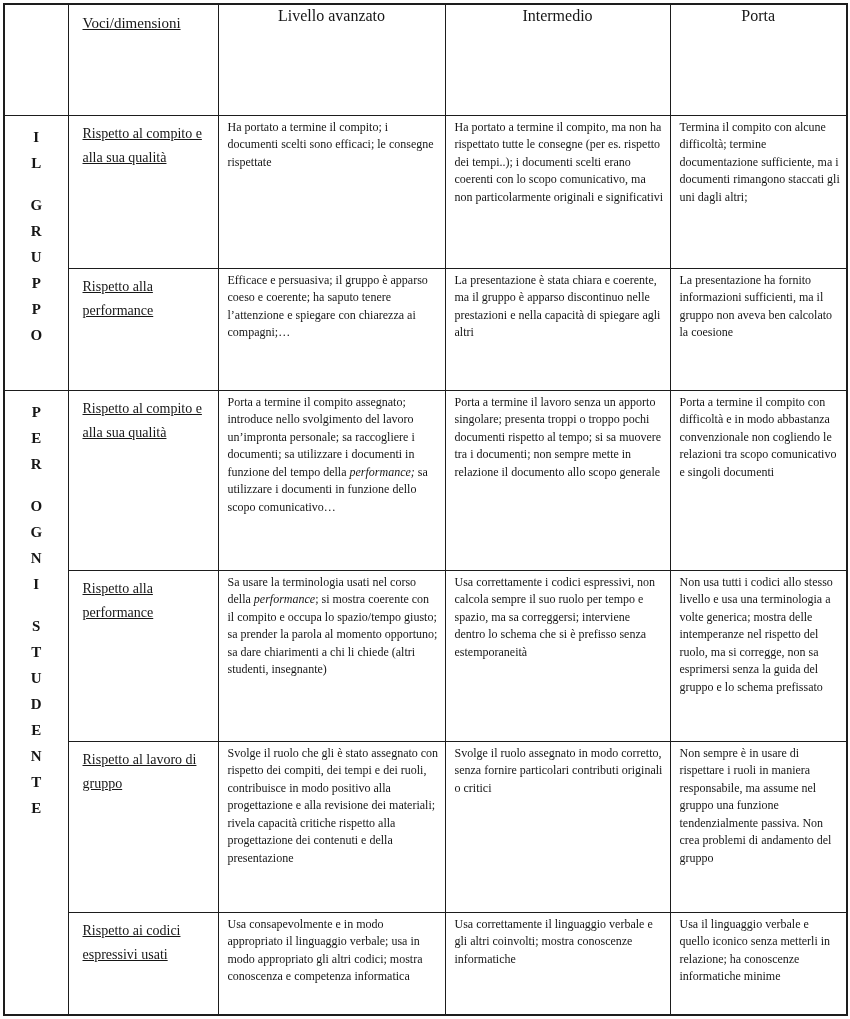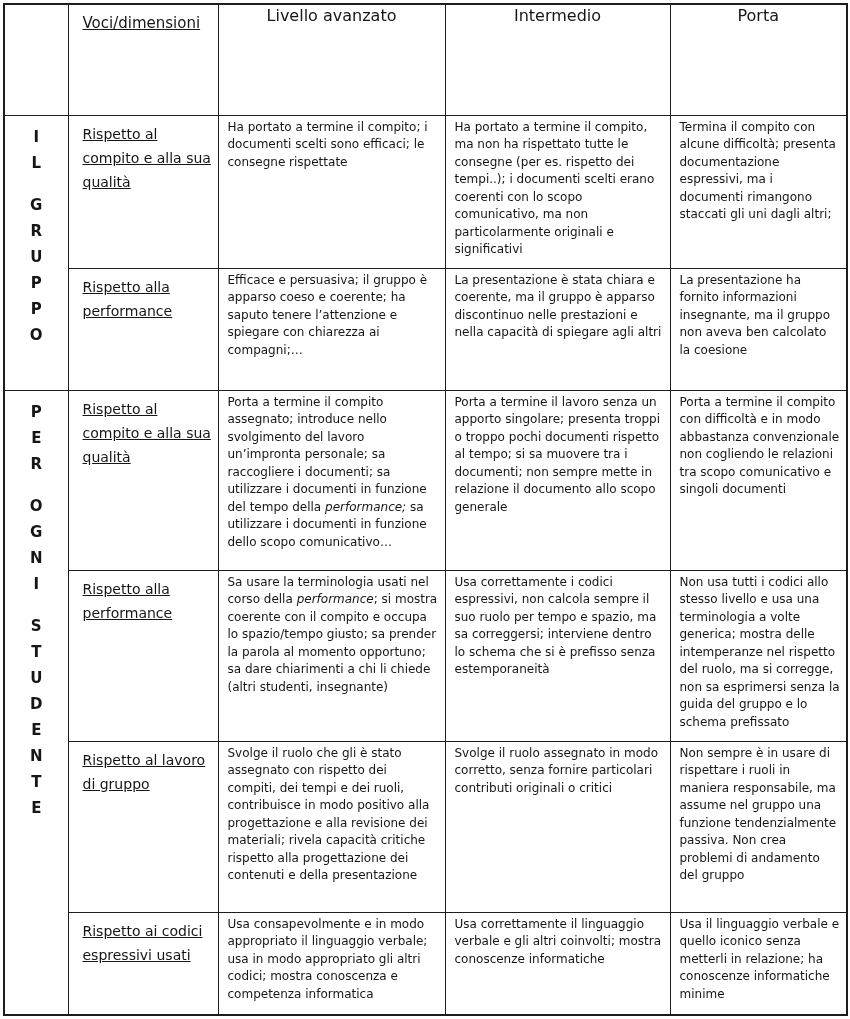--- a/index.html
+++ b/index.html
@@ -9,20 +9,21 @@
     font-family: "DejaVu Sans", "Liberation Sans", sans-serif;
     color: #161616;
   }
   .page {
     width: 850px;
     height: 1019px;
     box-sizing: border-box;
     padding: 3px;
     background: #ffffff;
     overflow: hidden;
+    font-family: Liberation Serif, serif;
   }
   table.rubric {
     border-collapse: collapse;
     table-layout: fixed;
     width: 843px;
     border: 2px solid #1d1d1d;
   }
   table.rubric td {
     border: 1px solid #1d1d1d;
     vertical-align: top;
@@ -119,29 +120,29 @@
               <div class="vletter">P</div>
               <div class="vletter">P</div>
               <div class="vletter">O</div>
             </div>
         </td>
         <td class="dim-cell">
           <span class="u">Rispetto al compito e alla sua qualità</span>
         </td>
         <td class="body-cell">Ha portato a termine il compito; i documenti scelti sono efficaci; le consegne rispettate</td>
         <td class="body-cell">Ha portato a termine il compito, ma non ha rispettato tutte le consegne (per es. rispetto dei tempi..); i documenti scelti erano coerenti con lo scopo comunicativo, ma non particolarmente originali e significativi</td>
-        <td class="body-cell">Termina il compito con alcune difficoltà; presenta documentazione espressivi, ma i documenti rimangono staccati gli uni dagli altri;</td>
+        <td class="body-cell">Termina il compito con alcune difficoltà; termine documentazione sufficiente, ma i documenti rimangono staccati gli uni dagli altri;</td>
       </tr>
       <tr class="r-2">
         <td class="dim-cell">
           <span class="u">Rispetto alla performance</span>
         </td>
         <td class="body-cell">Efficace e persuasiva; il gruppo è apparso coeso e coerente; ha saputo tenere l’attenzione e spiegare con chiarezza ai compagni;…</td>
         <td class="body-cell">La presentazione è stata chiara e coerente, ma il gruppo è apparso discontinuo nelle prestazioni e nella capacità di spiegare agli altri</td>
-        <td class="body-cell">La presentazione ha fornito informazioni insegnante, ma il gruppo non aveva ben calcolato la coesione</td>
+        <td class="body-cell">La presentazione ha fornito informazioni sufficienti, ma il gruppo non aveva ben calcolato la coesione</td>
       </tr>
 
       <tr class="r-3">
         <td class="group-cell" rowspan="4">
           <div class="vstack">
               <div class="vletter">P</div>
               <div class="vletter">E</div>
               <div class="vletter">R</div>
               <div class="vgap"></div>
               <div class="vletter">O</div>

